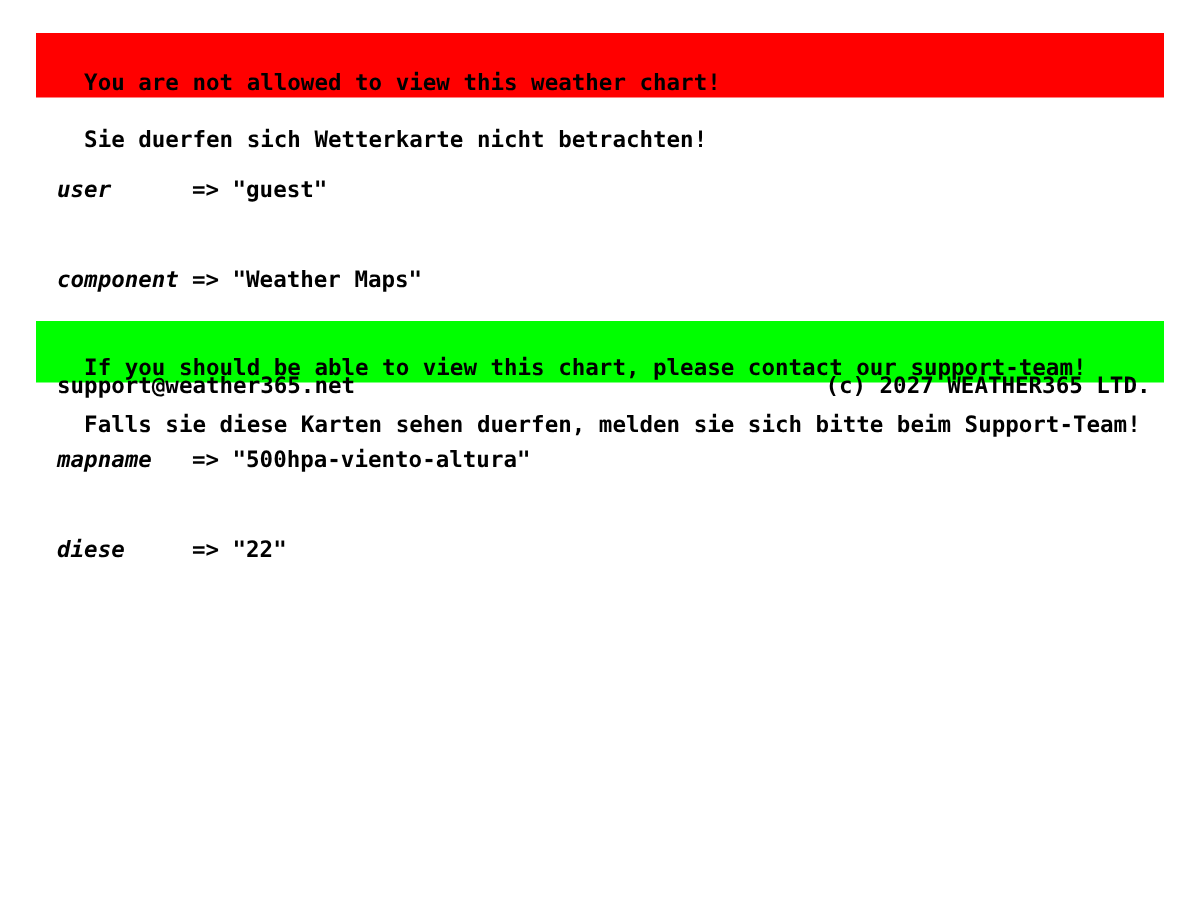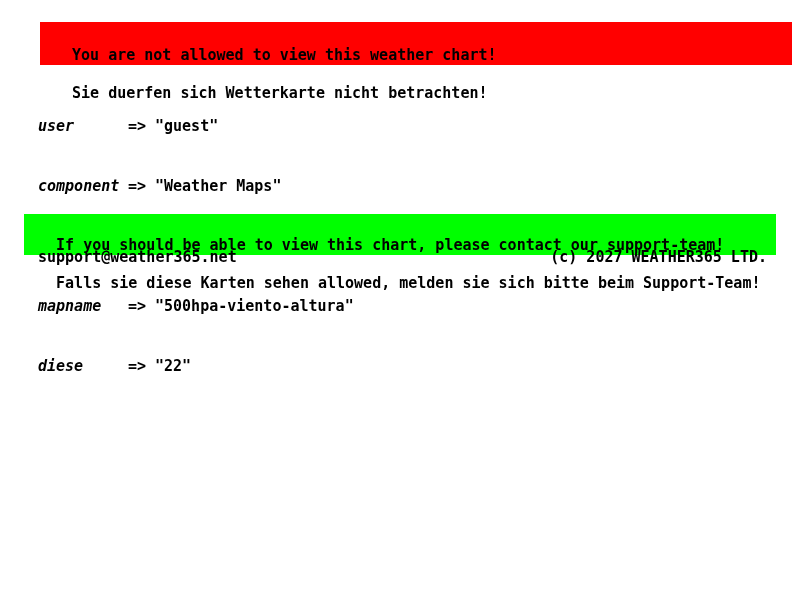--- a/index.html
+++ b/index.html
@@ -23,21 +23,20 @@
     left:24px;
     width:752px;
     padding:5px 0 0 14px;
     line-height:19px;
     white-space:pre;
   }
   #error-banner{
     top:22px;
     height:43px;
     background:var(--error_bg,#f00);
-    margin-left:16px;
   }
   #info-banner{
     top:214px;
     height:41px;
     padding-top:3px;
     background:var(--info_bg,#0f0);
   }
   #params{
     position:absolute;
     left:38px;
@@ -71,19 +70,19 @@
 <div id="params">
   <span class="param-row"><span class="param-key">user</span><span class="param-arrow">=&gt;</span><span>"guest"</span></span>
   <span class="param-row"><span class="param-key">component</span><span class="param-arrow">=&gt;</span><span>"Weather Maps"</span></span>
   <span class="param-row"><span class="param-key">map</span><span class="param-arrow">=&gt;</span><span>"0028"</span></span>
   <span class="param-row"><span class="param-key">mapname</span><span class="param-arrow">=&gt;</span><span>"500hpa-viento-altura"</span></span>
   <span class="param-row"><span class="param-key">diese</span><span class="param-arrow">=&gt;</span><span>"22"</span></span>
 </div>
 
 <div class="banner" id="info-banner">
   <span>If you should be able to view this chart, please contact our support-team!</span><br>
-  <span>Falls sie diese Karten sehen allowed, melden sie sich bitte beim Support-Team!</span>
+  <span>Falls sie diese Karten sehen duerfen, melden sie sich bitte beim Support-Team!</span>
 </div>
 
 <div id="footer">
   <span>support@weather365.net</span>
   <span>(c) 2027 WEATHER365 LTD.</span>
 </div>
 
 </body></html>

